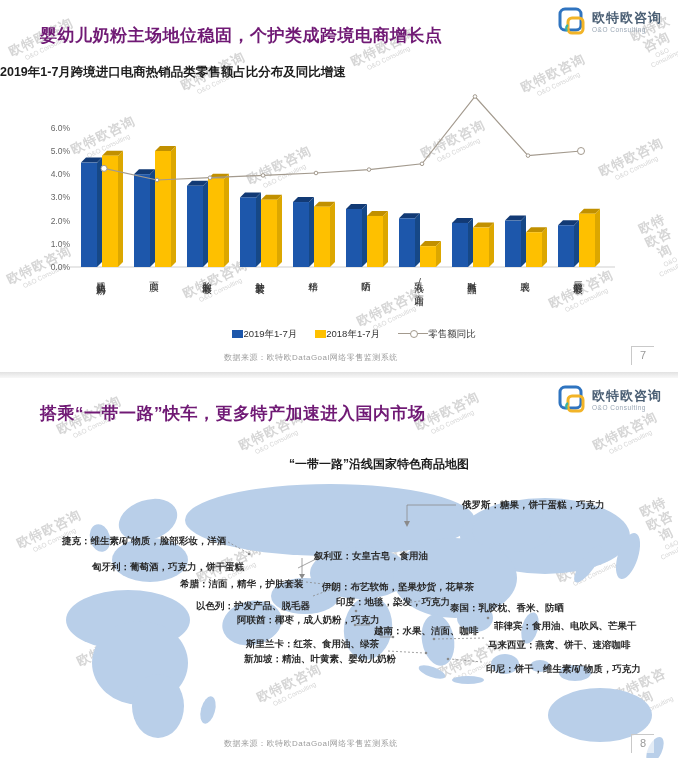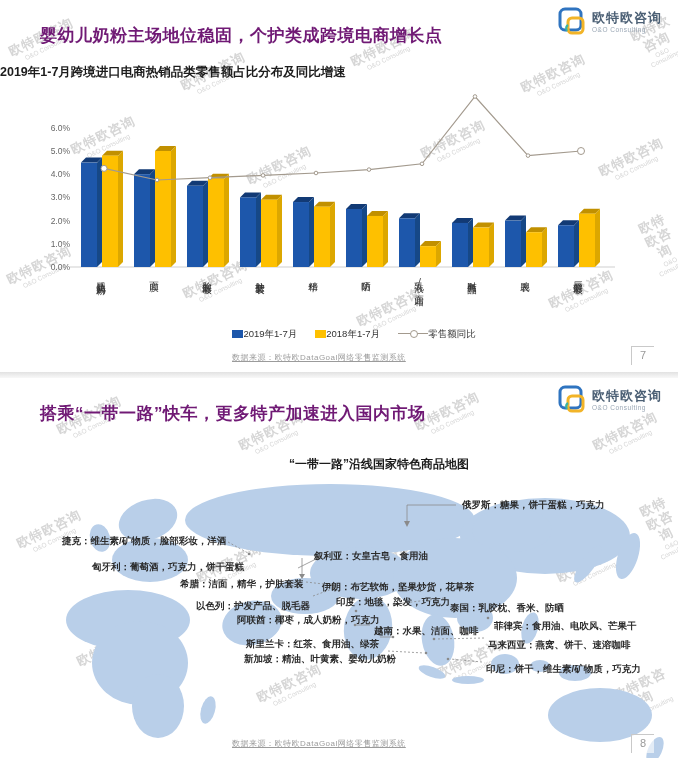--- a/index.html
+++ b/index.html
@@ -26,21 +26,21 @@
   #chart-svg{position:absolute;left:0;top:0;}
   .cat-label{position:absolute;top:188px;writing-mode:vertical-rl;text-orientation:upright;
              font-size:9.5px;color:#333;letter-spacing:1px;white-space:nowrap;}
   .legend{position:absolute;left:0;top:240px;width:618px;display:flex;justify-content:center;
           align-items:center;gap:18px;font-size:9.5px;color:#333;padding-left:30px;box-sizing:border-box;}
   .lg-item{display:inline-flex;align-items:center;}
   .lg-sw{width:11px;height:8px;display:inline-block;}
   .lg-line{width:30px;height:8px;display:inline-block;position:relative;border-top:1px solid #a39a8e;margin-top:7px;}
   .lg-circ{position:absolute;left:12px;top:-4px;width:6px;height:6px;border-radius:50%;
            background:#fff;border:1px solid #a39a8e;}
-  .source{position:absolute;left:232px;font-size:8px;color:#9b9b9b;letter-spacing:.5px;text-decoration:underline;}
+  .source{position:absolute;left:224px;font-size:8px;color:#9b9b9b;letter-spacing:.5px;}
   .slide1 .source{top:352px;}
   .slide2 .source{bottom:16px;}
   .pageno{position:absolute;right:24px;width:22px;height:16px;border-top:1px solid #c9c9c9;
           border-left:1px solid #c9c9c9;text-align:center;font-size:11px;color:#9a9a9a;
           padding-top:2px;background:rgba(255,255,255,.6);}
   .slide1 .pageno{top:346px;}
   .slide2 .pageno{bottom:12px;}
   .subtitle{position:absolute;left:0;top:78px;width:678px;text-align:center;
             font-size:12px;font-weight:bold;color:#1c1c1c;padding-left:40px;}
   #map-svg{position:absolute;left:0;top:90px;}

